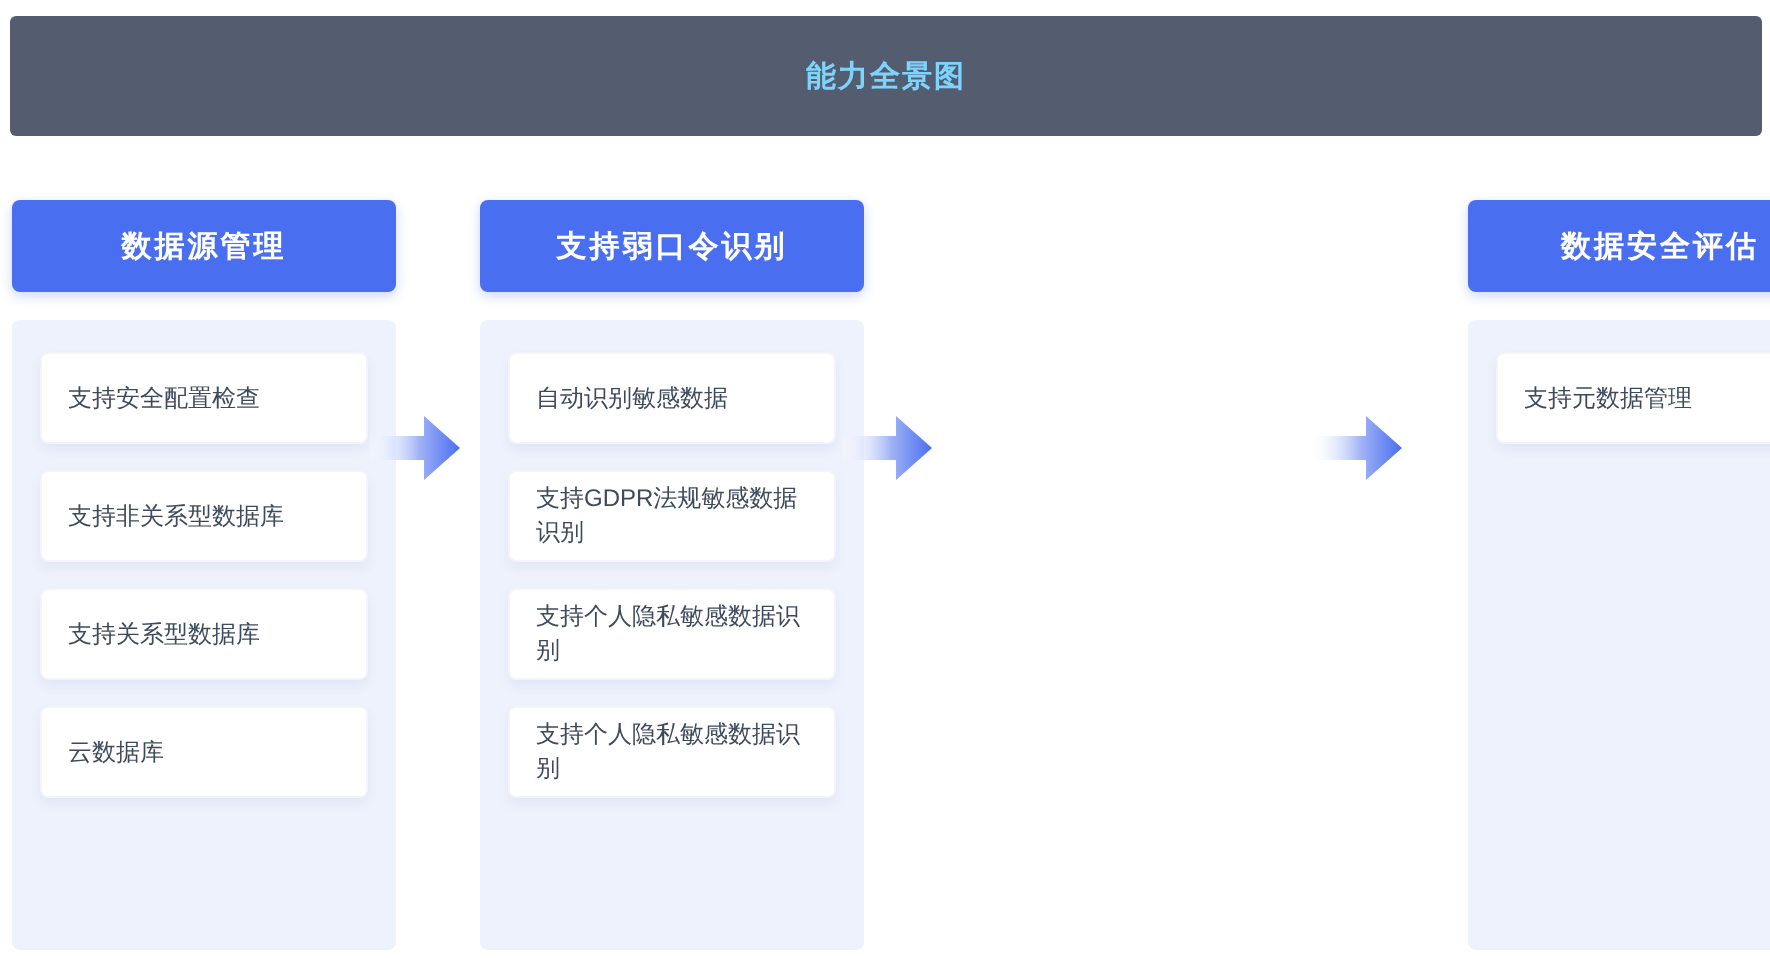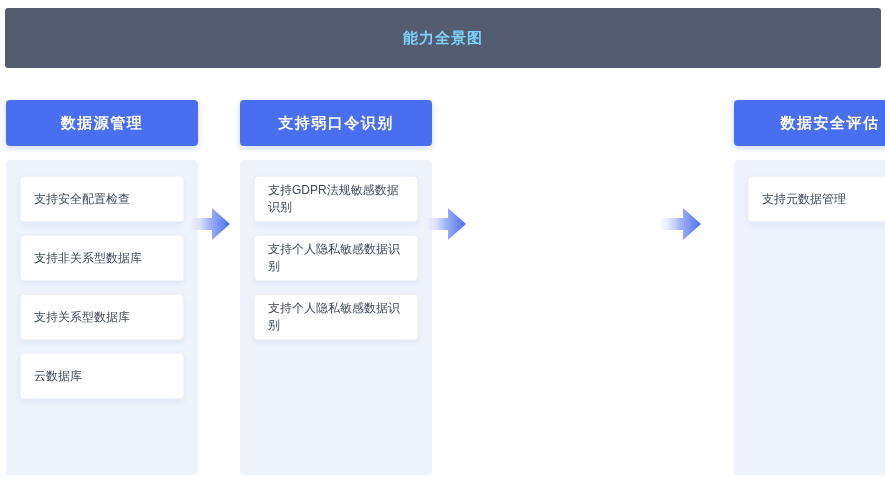--- a/index.html
+++ b/index.html
@@ -61,20 +61,21 @@
       <div class="card">支持安全配置检查</div>
       <div class="card">支持非关系型数据库</div>
       <div class="card">支持关系型数据库</div>
       <div class="card">云数据库</div>
     </div>
   </div>
 
   <div class="stage" style="left:240px">
     <div class="stage-btn">支持弱口令识别</div>
     <div class="panel">
+      <div class="card">自动识别敏感数据</div>
       <div class="card">支持GDPR法规敏感数据识别</div>
       <div class="card">支持个人隐私敏感数据识别</div>
       <div class="card">支持个人隐私敏感数据识别</div>
     </div>
   </div>
 
 
   <div class="stage" style="left:734px">
     <div class="stage-btn">数据安全评估</div>
     <div class="panel">

